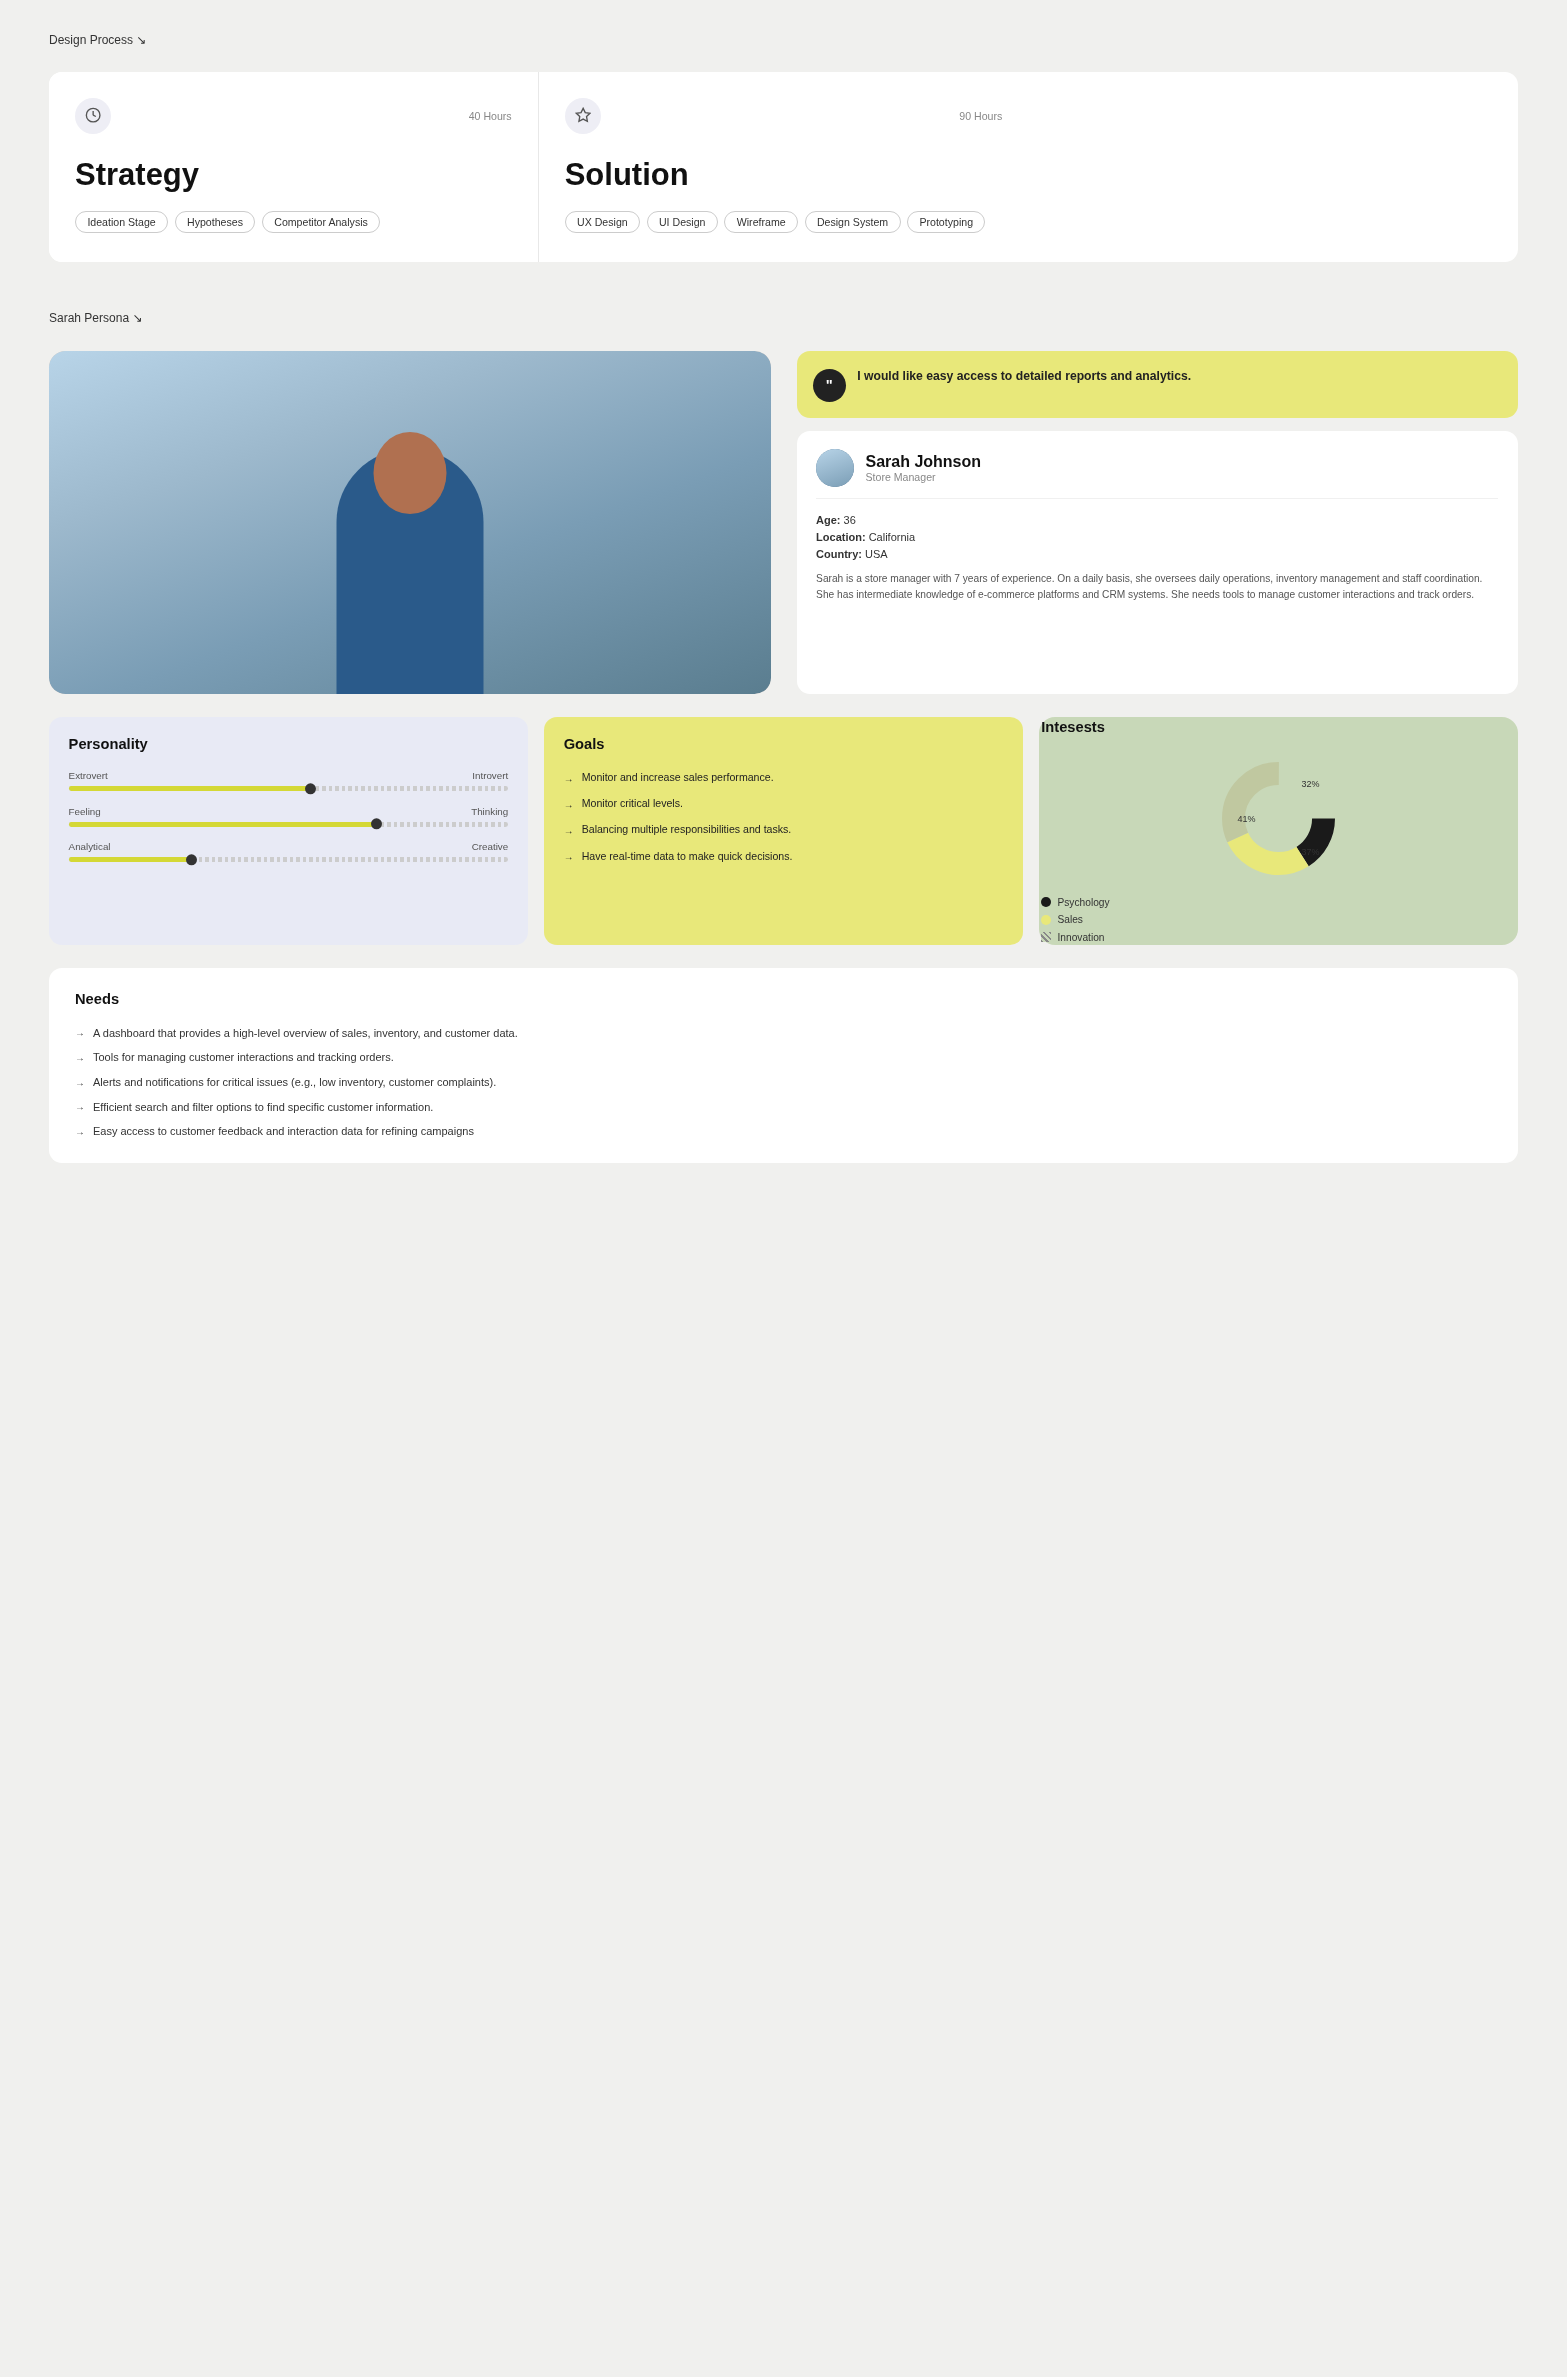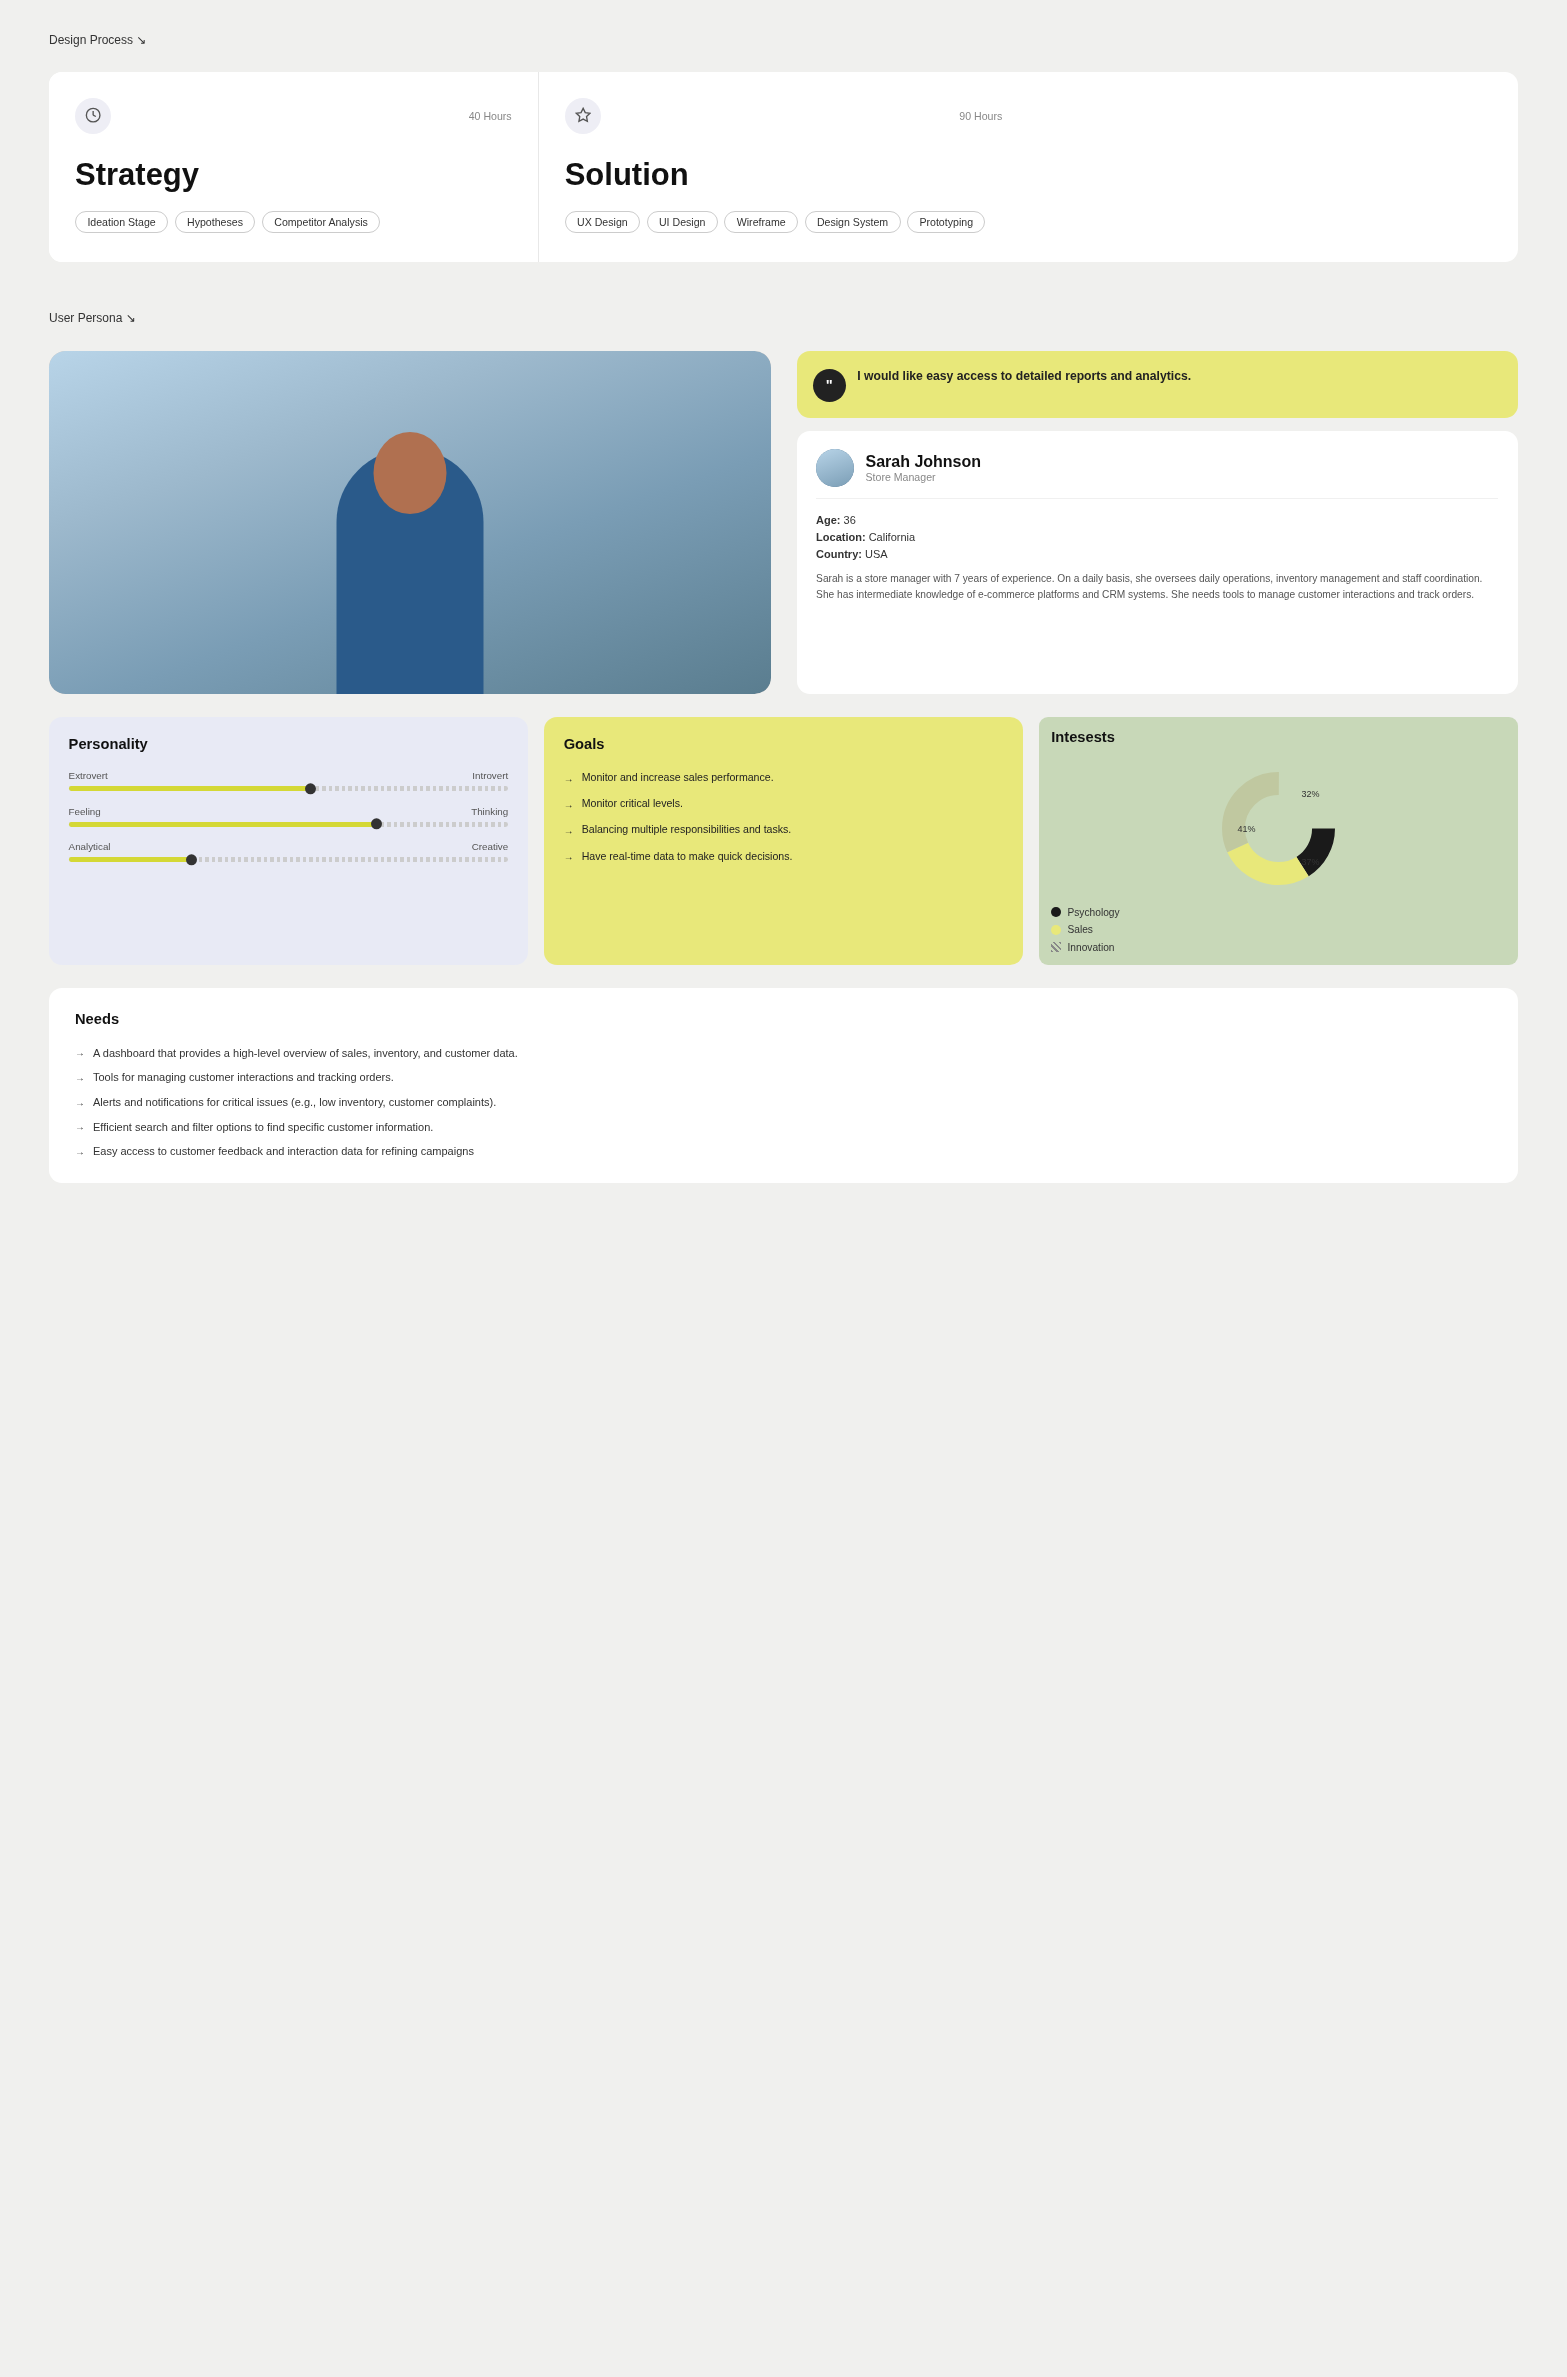--- a/index.html
+++ b/index.html
@@ -297,22 +297,22 @@
       line-height: 1.5;
     }
     .arrow-icon {
       flex-shrink: 0;
       margin-top: 1.6px;
       font-size: 9.8px;
     }
 
     .interests-card {
       background: #c8d8b8;
-      border-radius: 9px;
-      padding: 12px;
+      border-radius: 16px;
+      padding: 2px;
     }
 
     
     .donut-container {
       display: flex;
       justify-content: center;
       margin: 8.2px 0 13px;
     }
     .donut-svg {
       width: 131px;
@@ -417,21 +417,21 @@
         <span class="tag">Wireframe</span>
         <span class="tag">Design System</span>
         <span class="tag">Prototyping</span>
       </div>
     </div>
 
   </div>
 </div>
 
 <div class="persona-section">
-  <p class="section-label">User Persona ↘</p>
+  <p class="section-label">Sarah Persona ↘</p>
 
   <div class="persona-top">
 
     <div class="persona-photo">
       <div class="persona-photo-inner"></div>
     </div>
 
     <div class="persona-right">
 
       <div class="quote-bubble">

